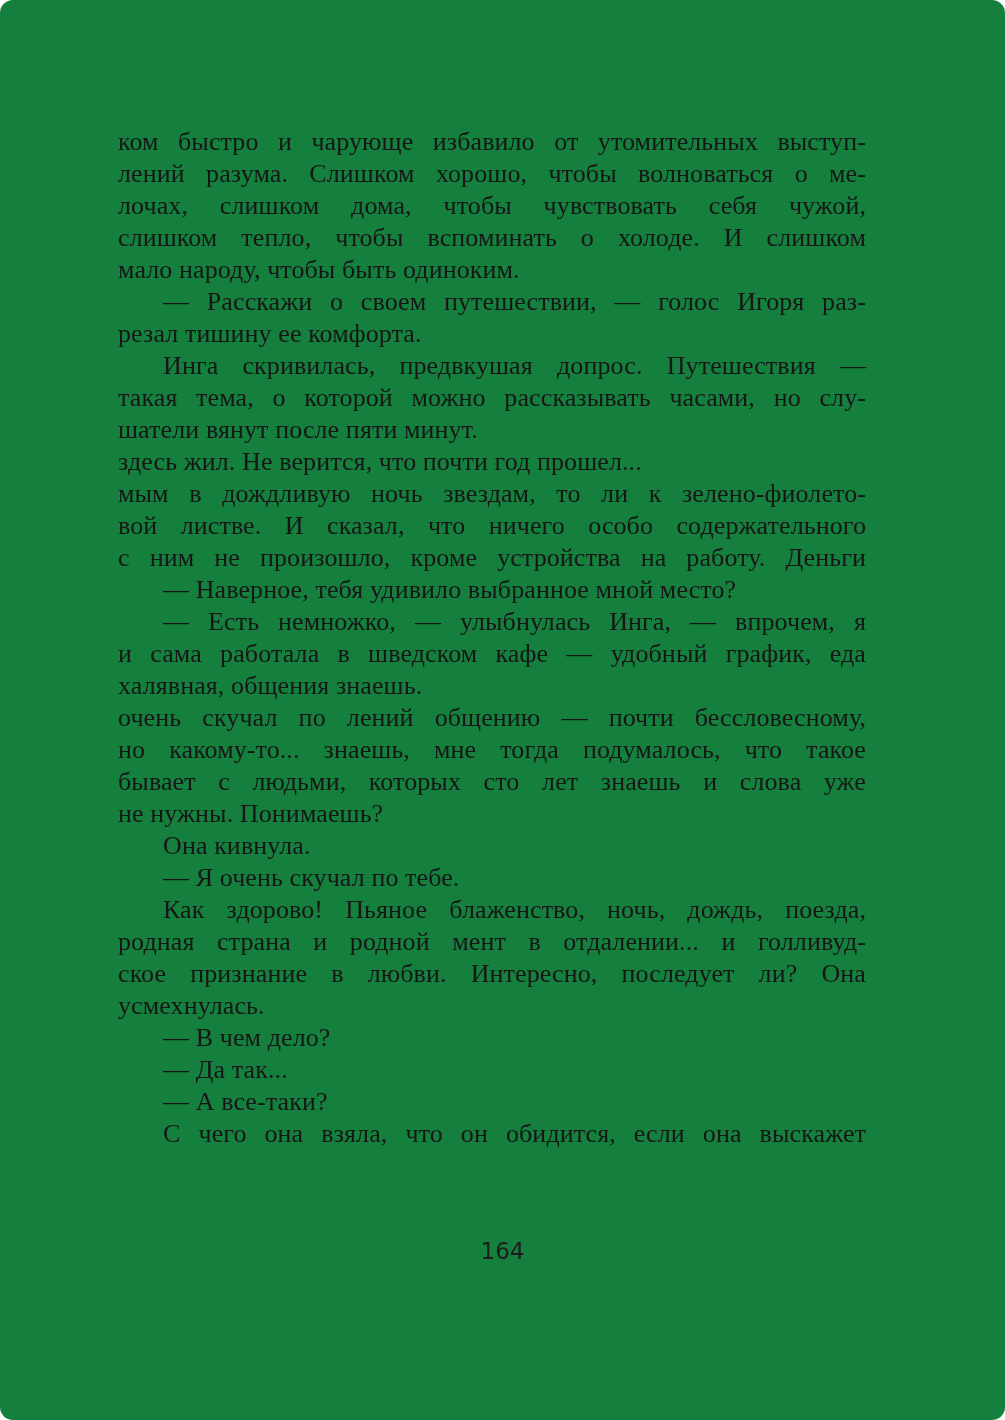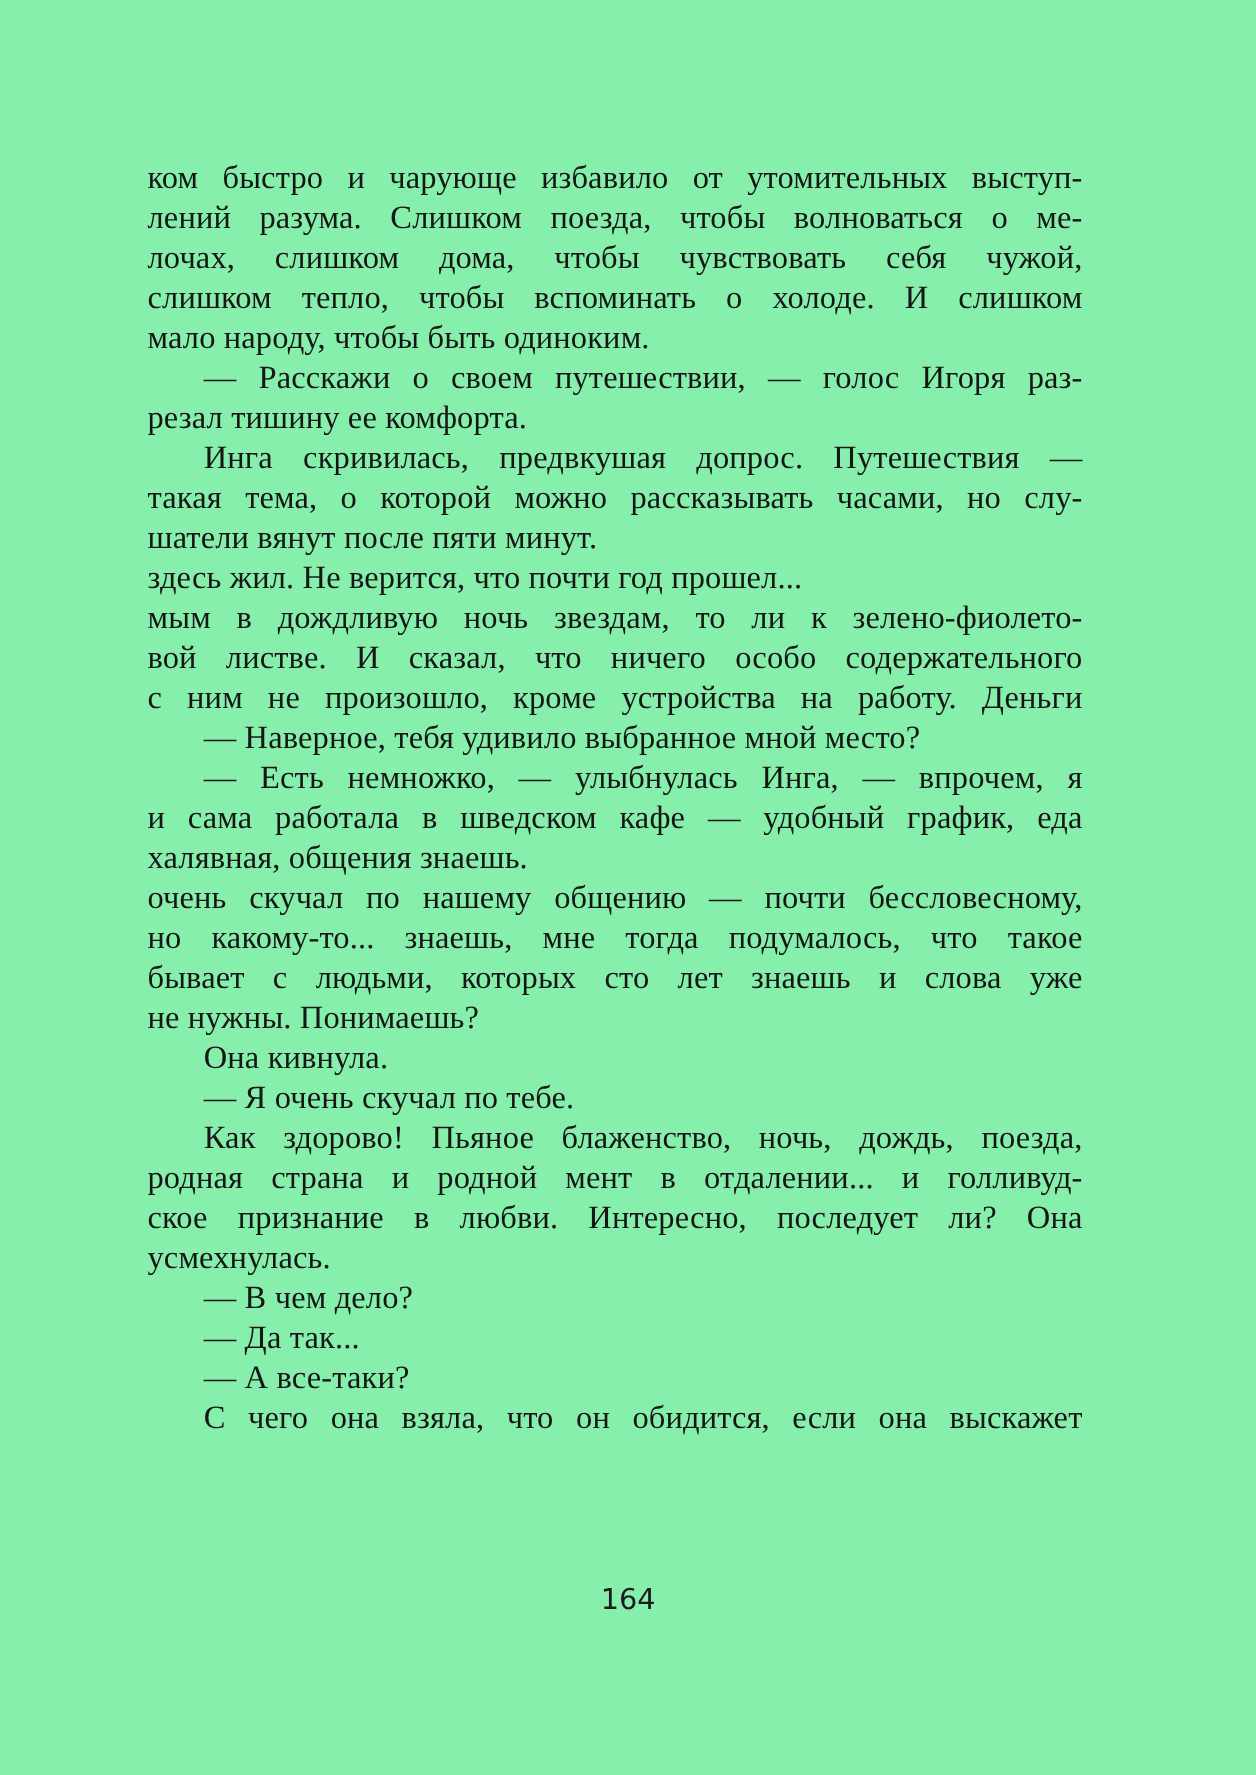--- a/index.html
+++ b/index.html
@@ -7,21 +7,22 @@
     width: 1005px;
     height: 1420px;
     background: #ffffff;
     position: relative;
     font-family: "Liberation Serif", serif;
     overflow: hidden;
   }
   .page {
     position: absolute;
     inset: 0;
-    background: #86efac;
+    background: #15803d;
+    border-radius: 13px;
   }
   .text-block {
     position: absolute;
     left: 118px;
     top: 126px;
     width: 748px;
     color: #161616;
     font-size: 26px;
     line-height: 32px;
     letter-spacing: 0.1px;
@@ -31,37 +32,37 @@
     height: 32px;
     white-space: nowrap;
     text-align: justify;
     text-align-last: justify;
     text-justify: inter-word;
   }
   .line.indent { text-indent: 45px; }
   .line.last   { text-align-last: left; }
   .page-number {
     position: absolute;
-    top: 1267px;
+    top: 1238px;
     left: 0;
     width: 1005px;
     text-align: center;
     font-family: "DejaVu Sans", sans-serif;
     font-size: 23px;
     color: #1c1c1c;
   }
 </style>
 </head>
 <body>
 
 <div class="page">
   <div class="text-block">
       <div class="para">
         <div class="line">ком быстро и чарующе избавило от утомительных выступ-</div>
-        <div class="line">лений разума. Слишком поезда, чтобы волноваться о ме-</div>
+        <div class="line">лений разума. Слишком хорошо, чтобы волноваться о ме-</div>
         <div class="line">лочах, слишком дома, чтобы чувствовать себя чужой,</div>
         <div class="line">слишком тепло, чтобы вспоминать о холоде. И слишком</div>
         <div class="line last">мало народу, чтобы быть одиноким.</div>
       </div>
       <div class="para">
         <div class="line indent">— Расскажи о своем путешествии, — голос Игоря раз-</div>
         <div class="line last">резал тишину ее комфорта.</div>
       </div>
       <div class="para">
         <div class="line indent">Инга скривилась, предвкушая допрос. Путешествия —</div>
@@ -78,21 +79,21 @@
       </div>
       <div class="para">
         <div class="line indent last">— Наверное, тебя удивило выбранное мной место?</div>
       </div>
       <div class="para">
         <div class="line indent">— Есть немножко, — улыбнулась Инга, — впрочем, я</div>
         <div class="line">и сама работала в шведском кафе — удобный график, еда</div>
         <div class="line last">халявная, общения знаешь.</div>
       </div>
       <div class="para">
-        <div class="line">очень скучал по нашему общению — почти бессловесному,</div>
+        <div class="line">очень скучал по лений общению — почти бессловесному,</div>
         <div class="line">но какому-то... знаешь, мне тогда подумалось, что такое</div>
         <div class="line">бывает с людьми, которых сто лет знаешь и слова уже</div>
         <div class="line last">не нужны. Понимаешь?</div>
       </div>
       <div class="para">
         <div class="line indent last">Она кивнула.</div>
       </div>
       <div class="para">
         <div class="line indent last">— Я очень скучал по тебе.</div>
       </div>

